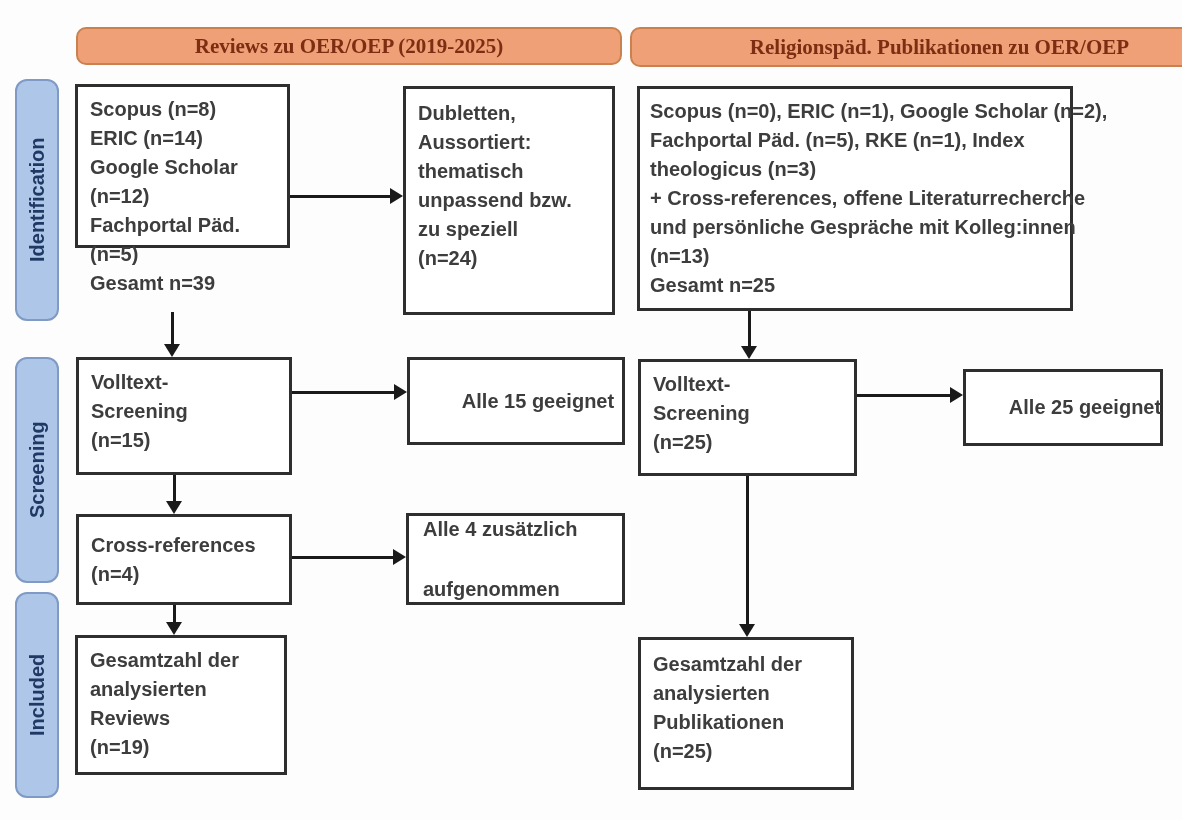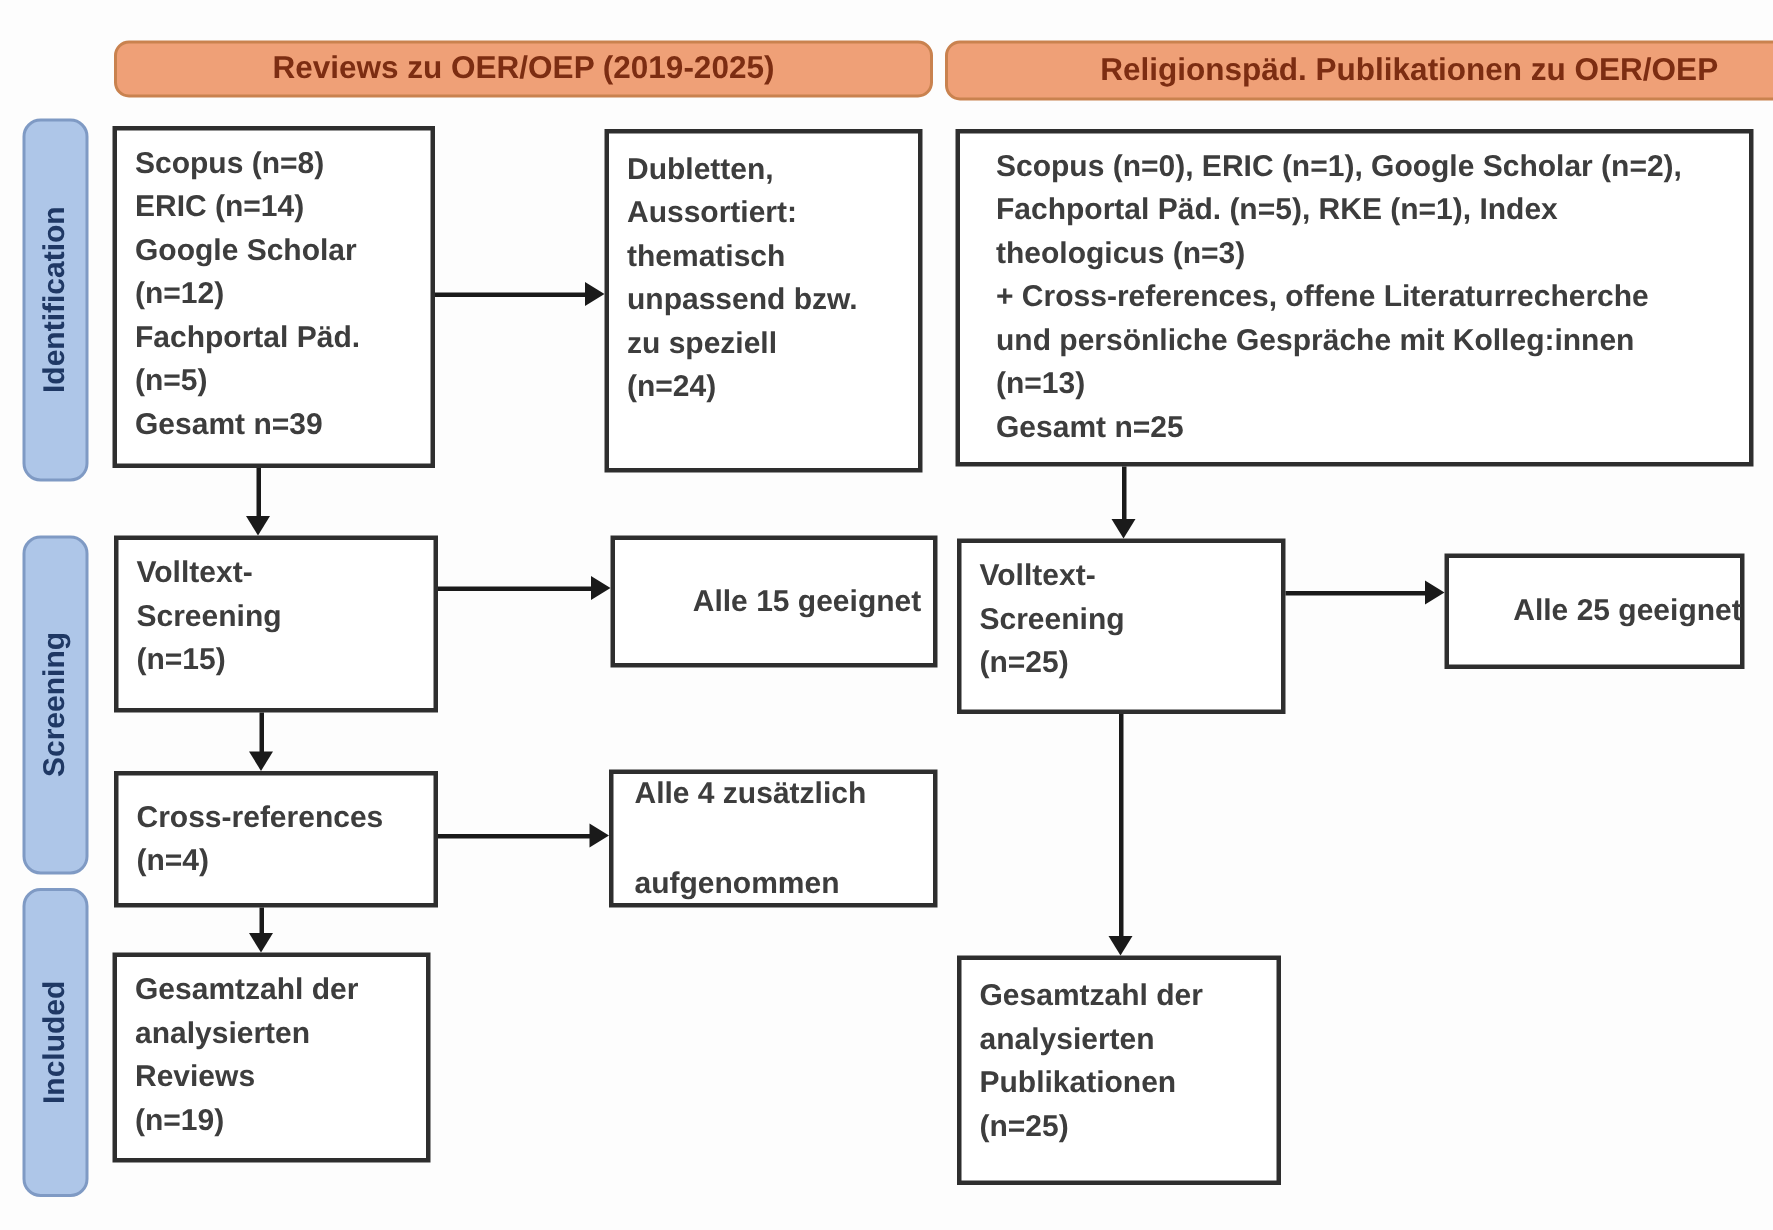--- a/index.html
+++ b/index.html
@@ -10,21 +10,21 @@
   html,body{margin:0;padding:0;background:#ffffff;}
   .canvas{
     position:relative; width:1182px; height:820px; background:#fdfdfd;
     font-family:"Liberation Sans", sans-serif; overflow:hidden;
   }
   .hdr{
     position:absolute; box-sizing:border-box;
     background:var(--header-fill); border:2px solid var(--header-border);
     border-radius:10px; color:var(--header-text);
     font-size:21px; font-weight:700;
-    display:flex; align-items:center; justify-content:center;
+    display:flex; align-items:center; justify-content:center;font-family:Liberation Serif, serif;
   }
   .stage{
     position:absolute; box-sizing:border-box;
     background:var(--stage-fill); border:2px solid var(--stage-border);
     border-radius:12px; color:var(--stage-text);
     font-size:20px; font-weight:700;
     display:flex; align-items:center; justify-content:center;
     writing-mode:vertical-rl; transform:rotate(180deg);
   }
   .fbox{
@@ -49,38 +49,38 @@
 
 <div class="canvas">
 
   <div class="hdr" style="left:76px; top:27px; width:546px; height:38px;">Reviews zu OER/OEP (2019-2025)</div>
   <div class="hdr" style="left:630px; top:27px; width:619px; height:40px;">Religionspäd. Publikationen zu OER/OEP</div>
 
   <div class="stage" style="left:15px; top:79px; width:44px; height:242px;">Identification</div>
   <div class="stage" style="left:15px; top:357px; width:44px; height:226px;">Screening</div>
   <div class="stage" style="left:15px; top:592px; width:44px; height:206px;">Included</div>
 
-  <div class="fbox pad" style="left:75px; top:84px; width:215px; height:228px;">
+  <div class="fbox pad" style="left:75px; top:84px; width:215px; height:164px;">
       <div class="ln">Scopus (n=8)</div>
       <div class="ln">ERIC (n=14)</div>
       <div class="ln">Google Scholar</div>
       <div class="ln">(n=12)</div>
       <div class="ln">Fachportal Päd.</div>
       <div class="ln">(n=5)</div>
       <div class="ln">Gesamt n=39</div>
     </div>
   <div class="fbox" style="left:403px; top:86px; width:212px; height:229px; padding:10px 12px;">
       <div class="ln">Dubletten,</div>
       <div class="ln">Aussortiert:</div>
       <div class="ln">thematisch</div>
       <div class="ln">unpassend bzw.</div>
       <div class="ln">zu speziell</div>
       <div class="ln">(n=24)</div>
     </div>
-  <div class="fbox" style="left:637px; top:86px; width:532px; height:225px; padding:8px 24px;">
+  <div class="fbox" style="left:637px; top:86px; width:436px; height:225px; padding:8px 10px;">
       <div class="ln">Scopus (n=0), ERIC (n=1), Google Scholar (n=2),</div>
       <div class="ln">Fachportal Päd. (n=5), RKE (n=1), Index</div>
       <div class="ln">theologicus (n=3)</div>
       <div class="ln">+ Cross-references, offene Literaturrecherche</div>
       <div class="ln">und persönliche Gespräche mit Kolleg:innen</div>
       <div class="ln">(n=13)</div>
       <div class="ln">Gesamt n=25</div>
     </div>
 
   <div class="fbox pad" style="left:76px; top:357px; width:216px; height:118px;">

